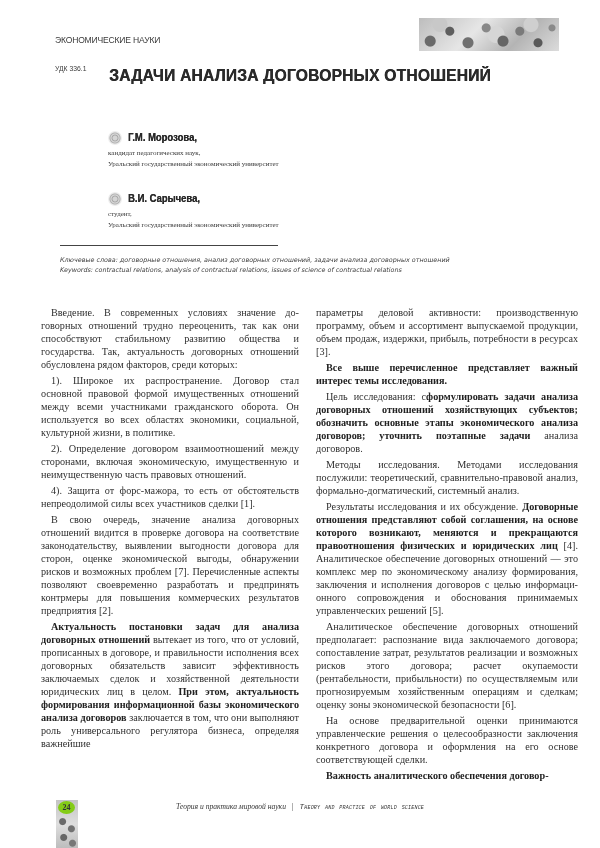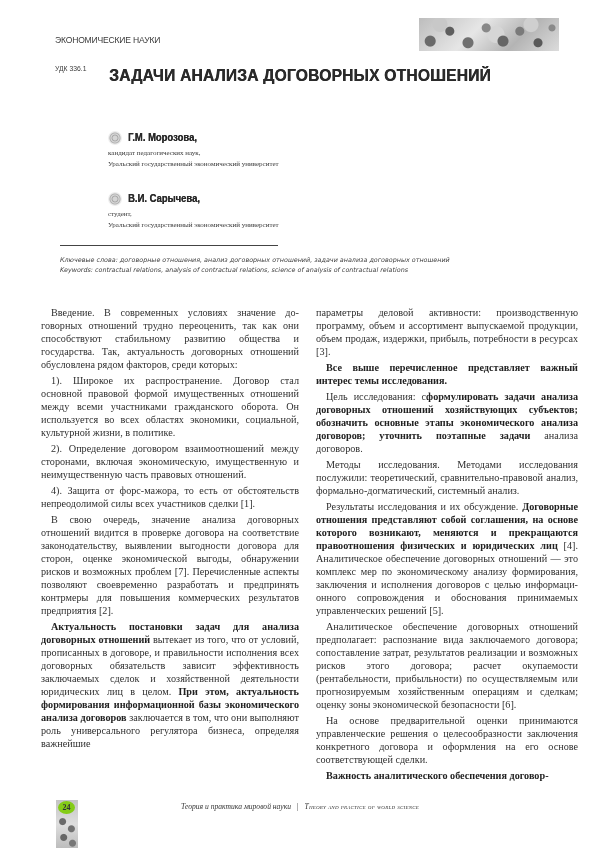--- a/index.html
+++ b/index.html
@@ -84,21 +84,21 @@
   .page-number {
     position: absolute; left: 58px; top: 801px; width: 17px; height: 13px; border-radius: 50%;
     background: #84cc16; text-align: center; font-size: 8px; line-height: 13px; font-weight: bold; color: #333;
   }
   .footer-journal {
     position: absolute; left: 0; width: 600px; top: 802px; text-align: center;
     font-size: 7.6px; color: #333; white-space: nowrap;
   }
   .footer-journal .ru { font-style: italic; }
   .footer-journal .sep { margin: 0 6px; }
-  .footer-journal .en { font-variant: small-caps; font-style: italic; letter-spacing: 0.2px; }
+  .footer-journal .en { font-variant: small-caps; font-style: italic; letter-spacing: 0.2px; font-family: Liberation Mono, monospace; }
 </style>
 </head>
 <body>
 
 <div class="section-label">ЭКОНОМИЧЕСКИЕ НАУКИ</div>
 <div class="header-banner"></div>
 <div class="udk">УДК 336.1</div>
 <div class="title">ЗАДАЧИ АНАЛИЗА ДОГОВОРНЫХ ОТНОШЕНИЙ</div>
 
 <div class="author author-1">
@@ -115,21 +115,21 @@
   <span class="author-name">В.И. Сарычева,</span>
   <div class="author-info">
     <div>студент,</div>
     <div>Уральский государственный экономический университет</div>
   </div>
 </div>
 
 <div class="divider"></div>
 <div class="keywords">
   <div>Ключевые слова: договорные отношения, анализ договорных отношений, задачи анализа договорных отношений</div>
-  <div>Keywords: contractual relations, analysis of contractual relations, science of analysis of contractual relations</div>
+  <div>Keywords: contractual relations, analysis of contractual relations, issues of science of contractual relations</div>
 </div>
 
 <div class="col col-left">
   <p>Введение. В современных условиях значение до­говорных отношений трудно переоценить, так как они способствуют стабильному развитию общества и государства. Так, актуальность договорных отно­шений обусловлена рядом факторов, среди кото­рых:</p>
   <p>1). Широкое их распространение. Договор стал основной правовой формой имущественных отно­шений между всеми участниками гражданского оборота. Он используется во всех областях эконо­мики, социальной, культурной жизни, в политике.</p>
   <p>2). Определение договором взаимоотношений между сторонами, включая экономическую, имуще­ственную и неимущественную часть правовых от­ношений.</p>
   <p>4). Защита от форс-мажора, то есть от обстоя­тельств непреодолимой силы всех участников сдел­ки [1].</p>
   <p>В свою очередь, значение анализа договорных отношений видится в проверке договора на соот­ветствие законодательству, выявлении выгодности договора для сторон, оценке экономической выго­ды, обнаружении рисков и возможных проблем [7]. Перечисленные аспекты позволяют своевременно разработать и предпринять контрмеры для повы­шения коммерческих результатов предприятия [2].</p>
   <p><b>Актуальность постановки задач для анализа договорных отношений</b><span> вытекает из того, что от условий, прописанных в договоре, и правильности исполнения всех договорных обязательств зависит эффективность заключаемых сделок и хозяйствен­ной деятельности юридических лиц в целом. </span><b>При этом, актуальность формирования информаци­онной базы экономического анализа договоров</b><span> заключается в том, что они выполняют роль универ­сального регулятора бизнеса, определяя важнейшие</span></p>
 </div>

